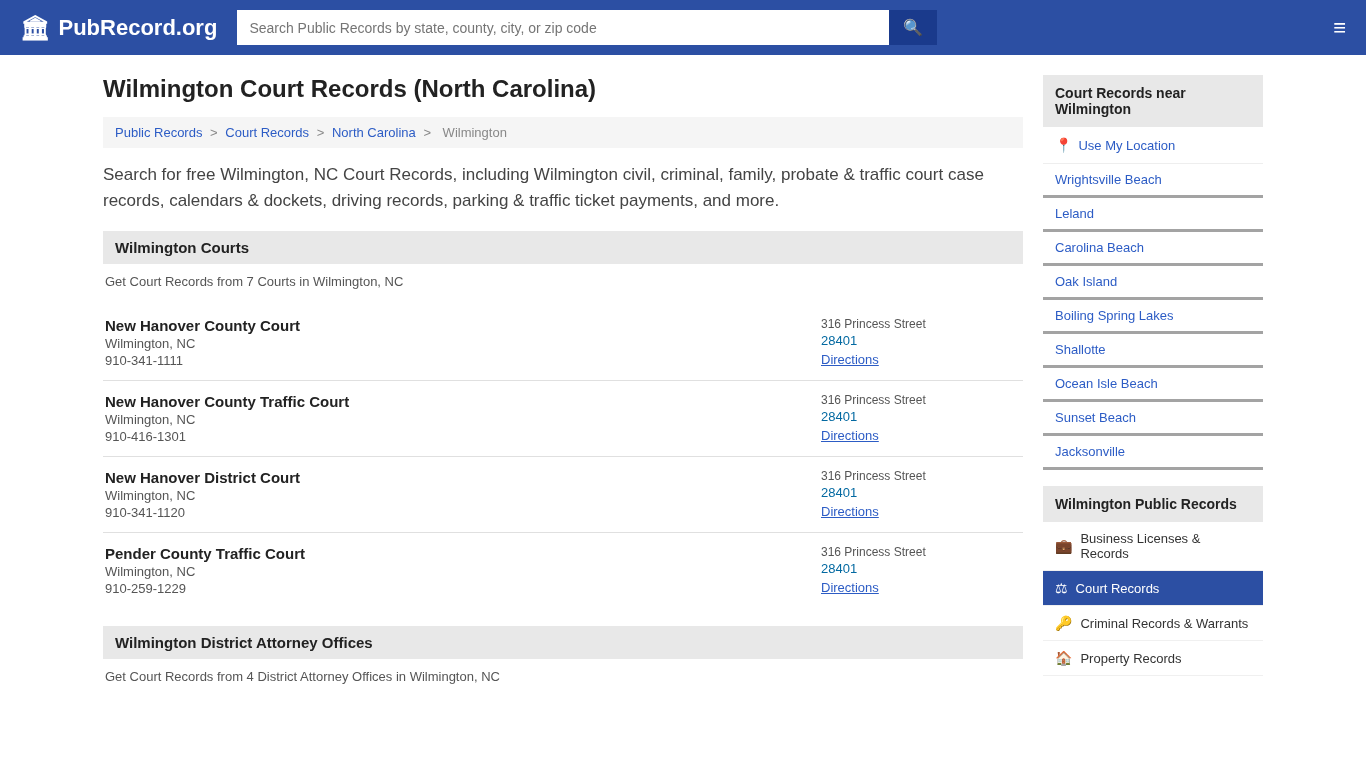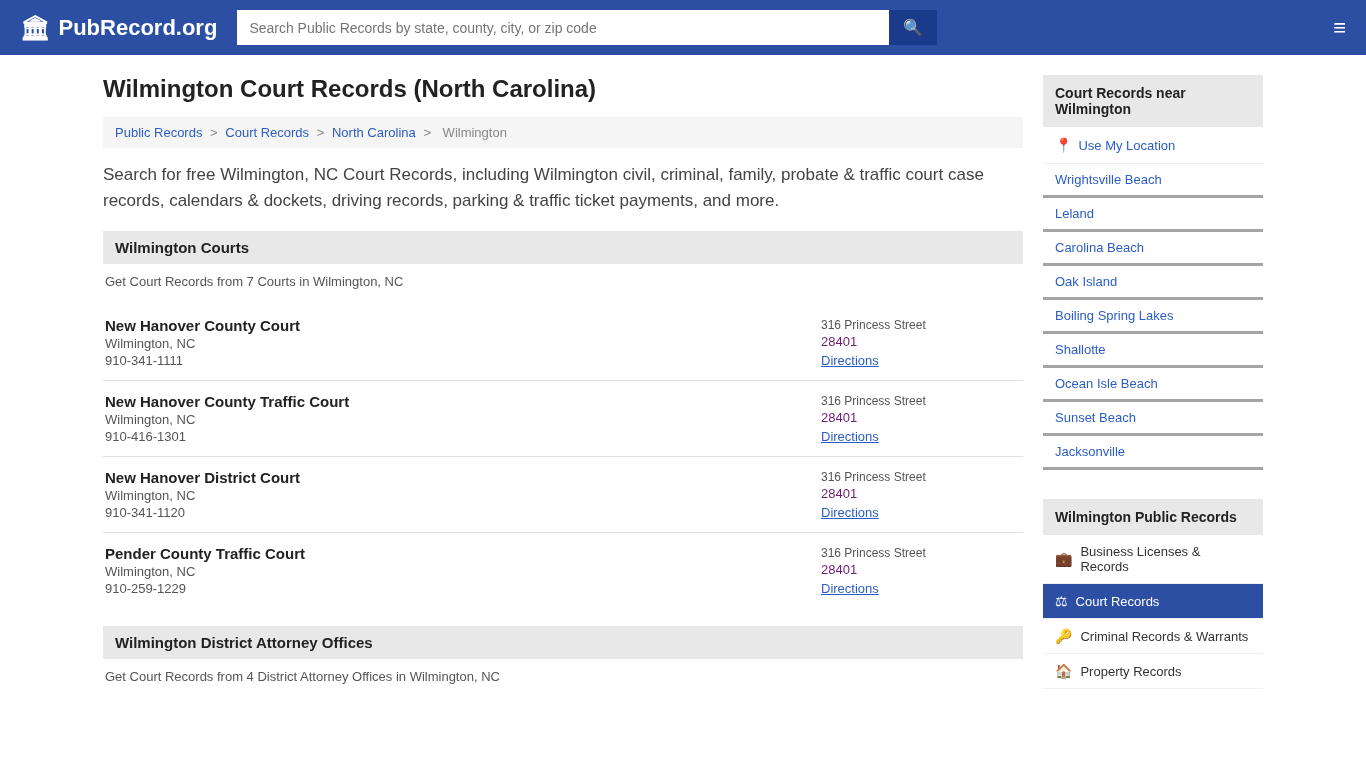--- a/index.html
+++ b/index.html
@@ -111,21 +111,21 @@
     .section-subtext {
       font-size: 13px;
       color: #555;
       margin-bottom: 16px;
       padding: 0 2px;
     }
 
     .court-entry {
       display: flex;
       justify-content: space-between;
-      align-items: center;
+      align-items: flex-start;
       padding: 12px 2px;
       border-bottom: 1px solid #e0e0e0;
     }
     .court-entry:last-child {
       border-bottom: none;
     }
     .court-left .court-name {
       font-size: 15px;
       font-weight: bold;
       color: #222;
@@ -143,21 +143,21 @@
     .court-right {
       text-align: left;
       min-width: 200px;
     }
     .court-right .court-street {
       font-size: 12px;
       color: #555;
     }
     .court-right .court-zip {
       font-size: 13px;
-      color: #701a75;
+      color: #0369a1;
       margin-top: 2px;
     }
     .court-right .directions-link {
       display: block;
       font-size: 13px;
       color: #2c5cc5;
       text-decoration: underline;
       margin-top: 4px;
       cursor: pointer;
     }
@@ -201,21 +201,21 @@
     }
     .sidebar-nearby-list li {
       padding: 8px 12px;
       font-size: 13px;
       color: #2c5cc5;
       cursor: pointer;
       border-bottom: 3px solid #a3a3a3;
     }
 
     .sidebar-public-records {
-      margin-top: 29px;
+      margin-top: 16px;
     }
     .sidebar-public-records-title {
       background: #e8e8e8;
       padding: 10px 12px;
       font-size: 14px;
       font-weight: bold;
       color: #222;
       margin-bottom: 0;
     }
 

